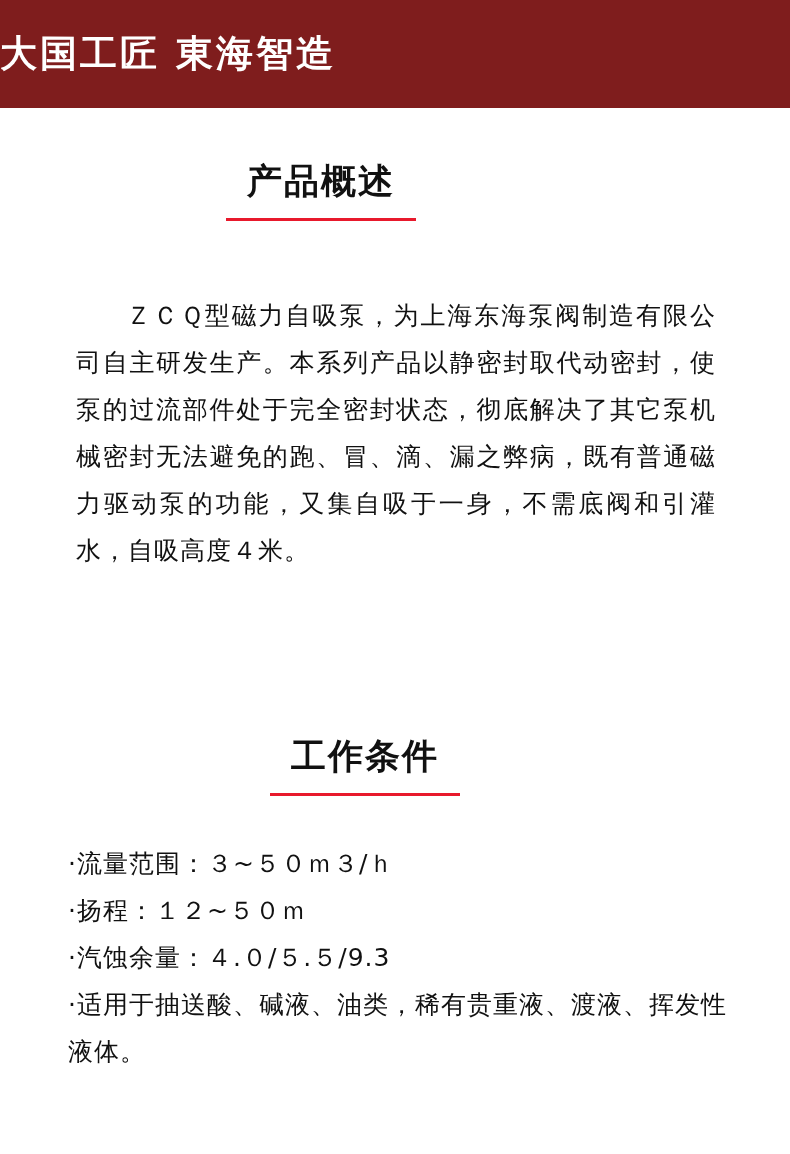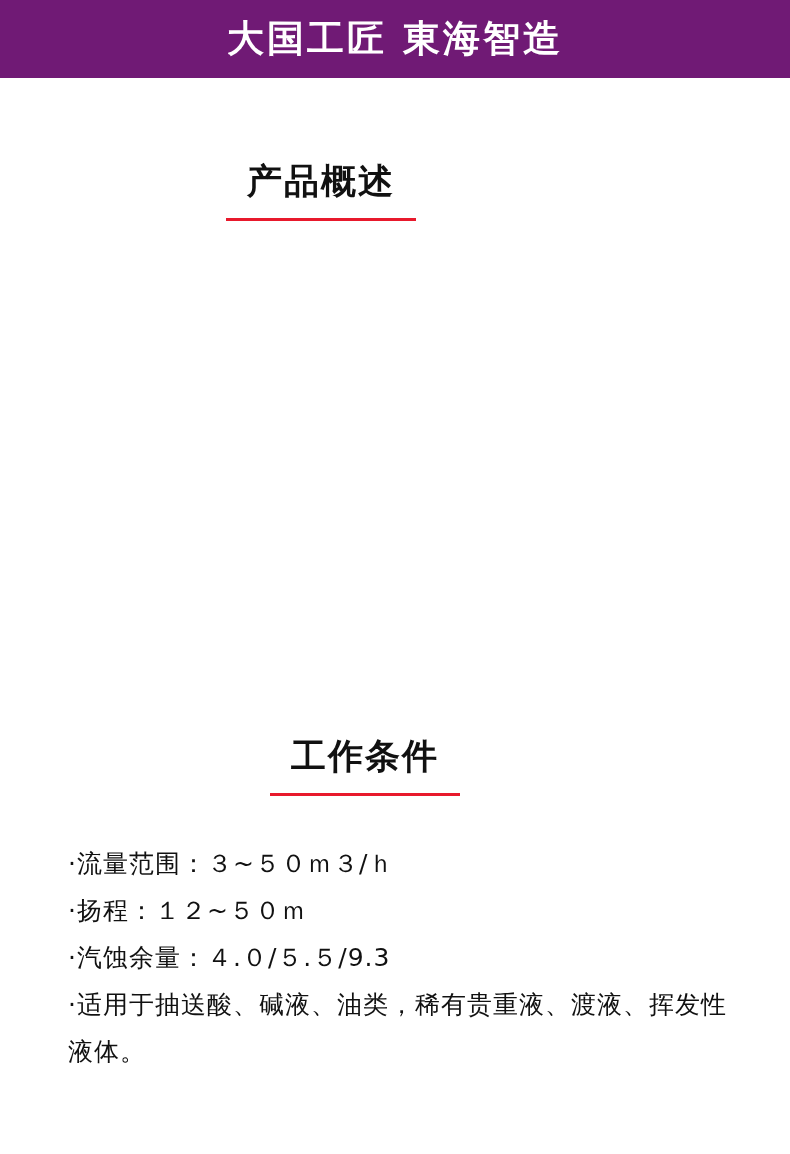--- a/index.html
+++ b/index.html
@@ -20,25 +20,25 @@
     height: 1154px;
     box-sizing: border-box;
   }
 
   
   .banner {
     position: absolute;
     top: 0;
     left: 0;
     width: 790px;
-    height: 78px;
-    background: #701a75;
+    height: 108px;
+    background: #7f1d1d;
     display: flex;
     align-items: center;
-    justify-content: center;
+    justify-content: flex-start;
   }
   .banner-text {
     color: #ffffff;
     font-size: 37px;
     font-weight: bold;
     letter-spacing: 3px;
     font-family: "DejaVu Sans", "Liberation Sans", sans-serif;
     white-space: nowrap;
   }
 
@@ -108,20 +108,21 @@
     <div class="banner-text">大国工匠  東海智造</div>
   </div>
 
   <div class="section" style="top: 160px;">
     <div class="section-title-wrap">
       <span class="section-title">产品概述</span>
       <div class="title-rule"></div>
     </div>
   </div>
 
+  <div class="paragraph" style="top: 292px;">ＺＣＱ型磁力自吸泵，为上海东海泵阀制造有限公司自主研发生产。本系列产品以静密封取代动密封，使泵的过流部件处于完全密封状态，彻底解决了其它泵机械密封无法避免的跑、冒、滴、漏之弊病，既有普通磁力驱动泵的功能，又集自吸于一身，不需底阀和引灌水，自吸高度４米。</div>
 
   <div class="section" style="top: 735px; padding-left: 44px;">
     <div class="section-title-wrap">
       <span class="section-title">工作条件</span>
       <div class="title-rule"></div>
     </div>
   </div>
 
   <div class="bullets" style="top: 840px;">
     <span class="bullet-item">·流量范围：３~５０ｍ３/ｈ</span>

